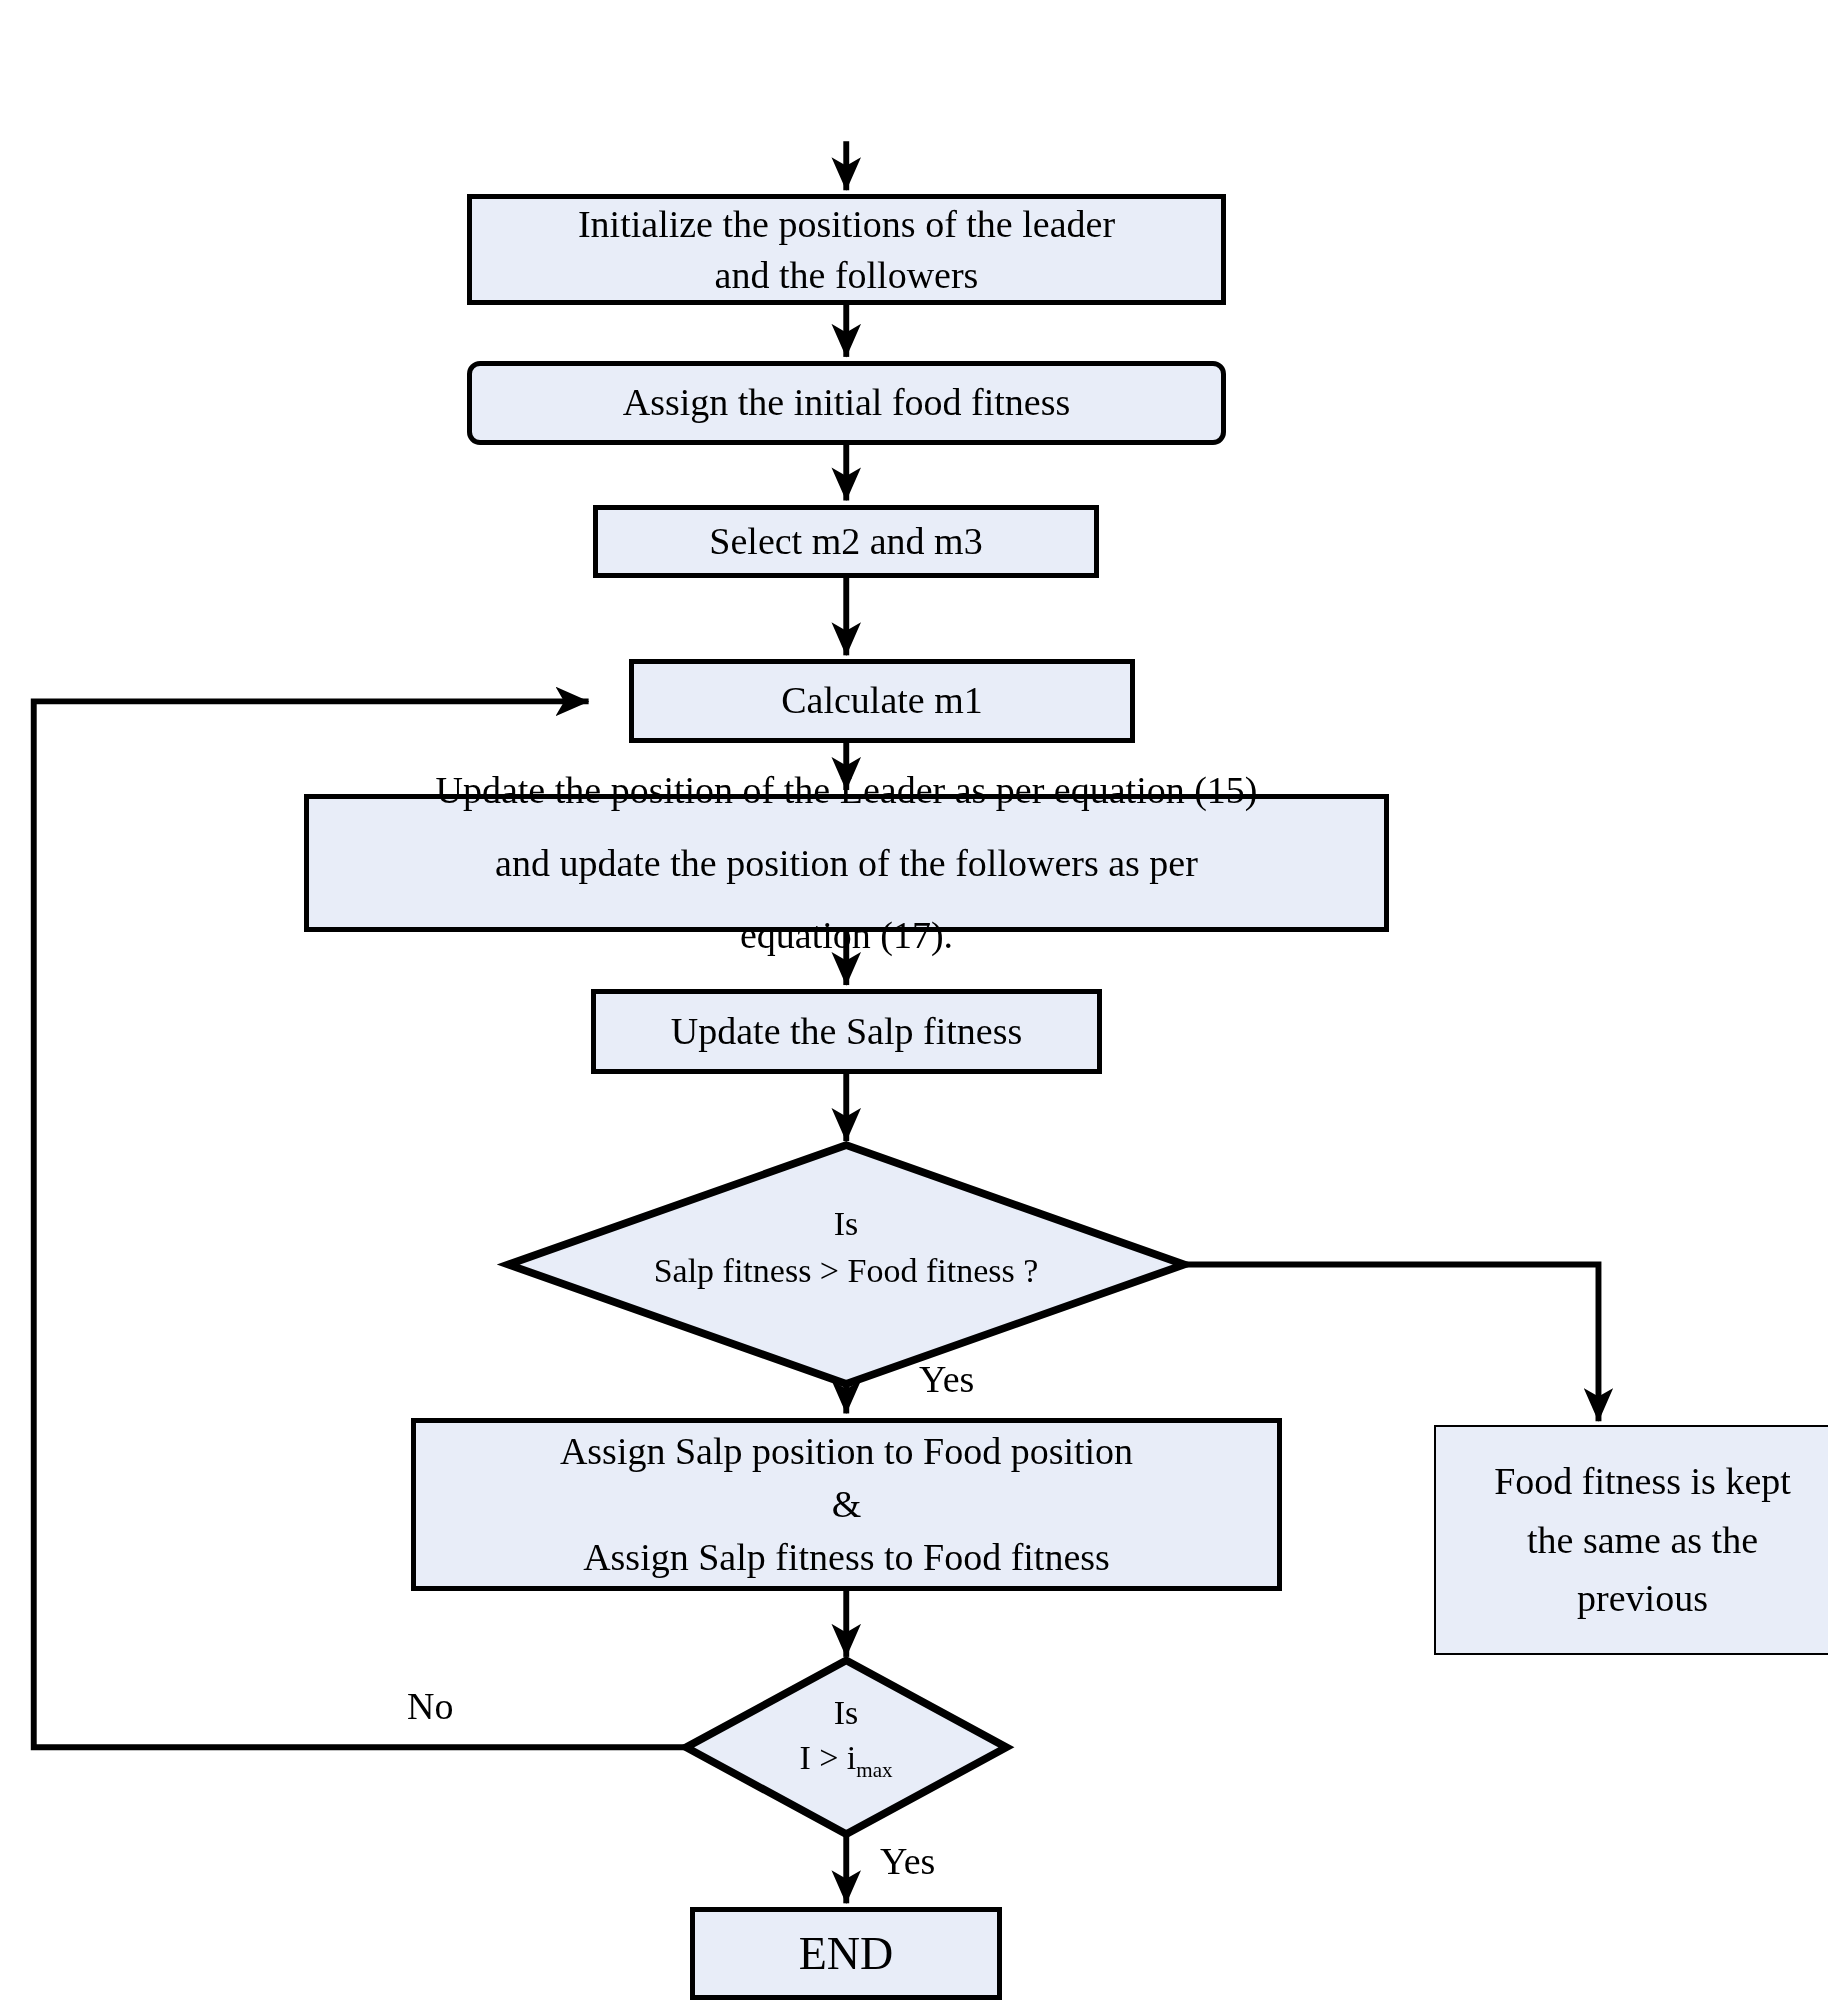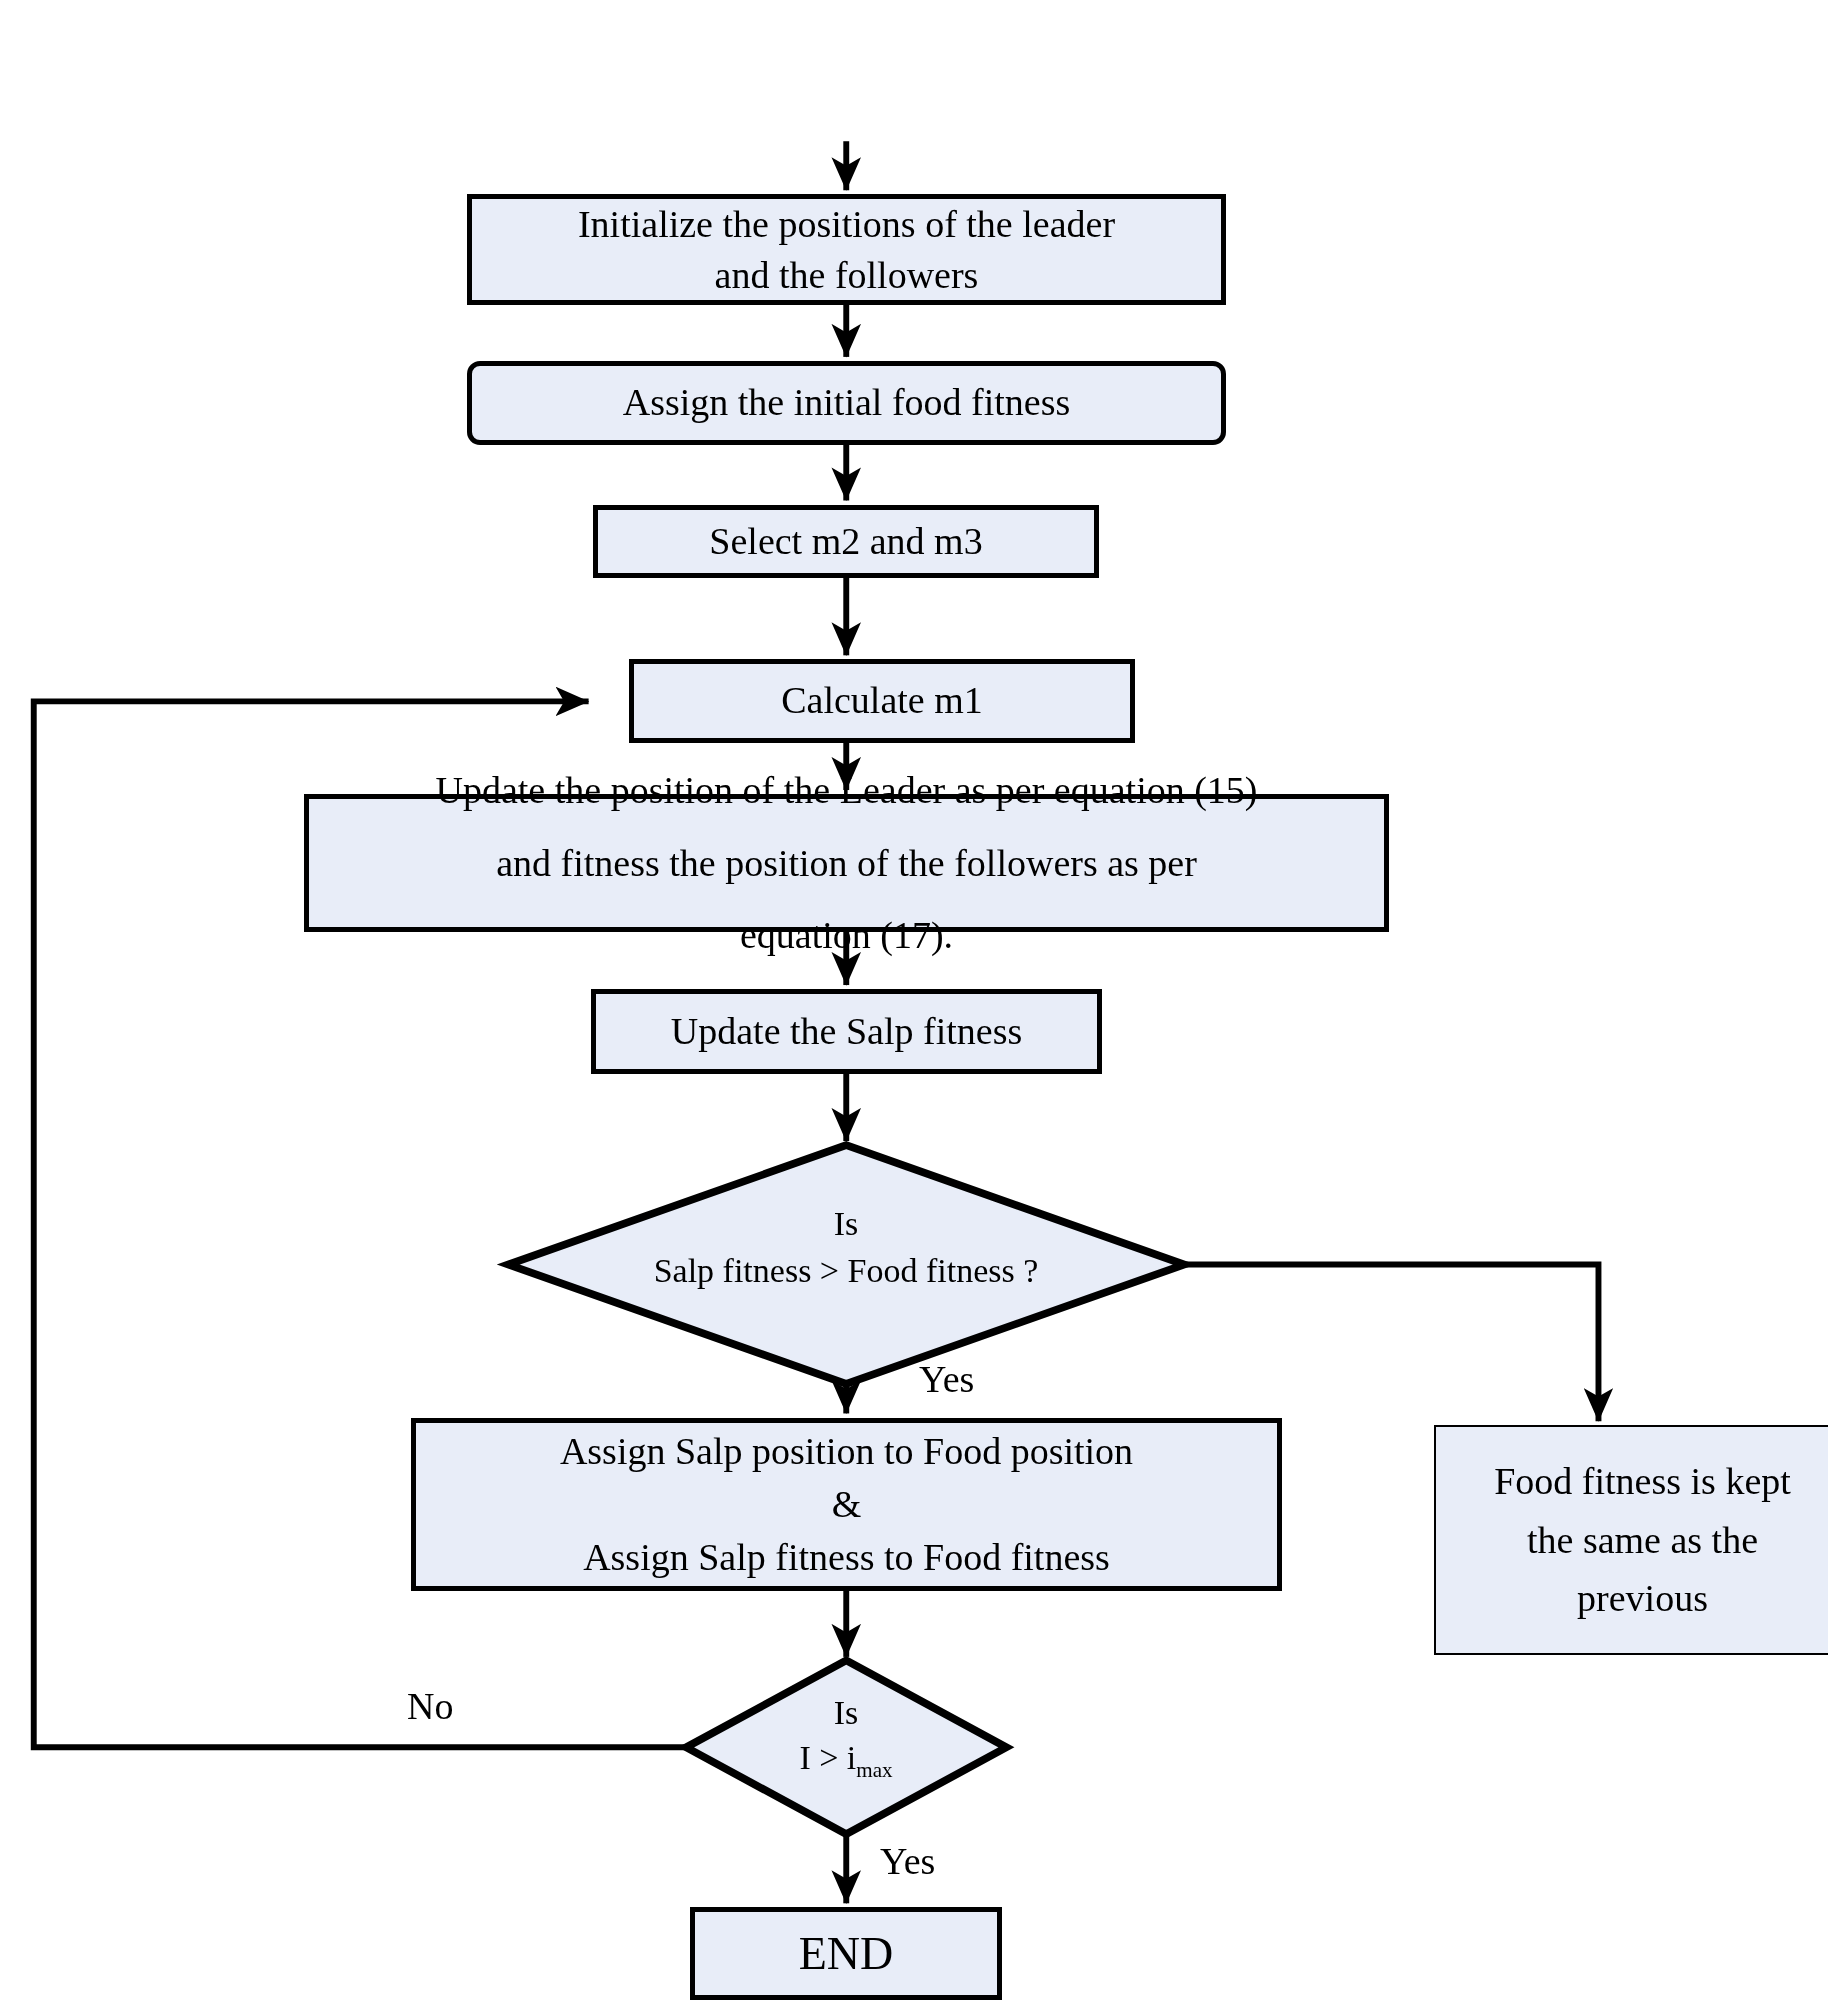--- a/index.html
+++ b/index.html
@@ -93,21 +93,21 @@
   <div class="box b4">
     <span class="ln">Select m2 and m3</span>
   </div>
 
   <div class="box b5">
     <span class="ln">Calculate m1</span>
   </div>
 
   <div class="box b6">
     <span class="ln">Update the position of the Leader as per equation (15)</span>
-    <span class="ln">and fitness the position of the followers as per</span>
+    <span class="ln">and update the position of the followers as per</span>
     <span class="ln">equation (17).</span>
   </div>
 
   <div class="box b7">
     <span class="ln">Update the Salp fitness</span>
   </div>
 
   <div class="dtext d1text">
     <span class="ln">Is</span>
     <span class="ln cond">Salp fitness &gt; Food fitness ?</span>

